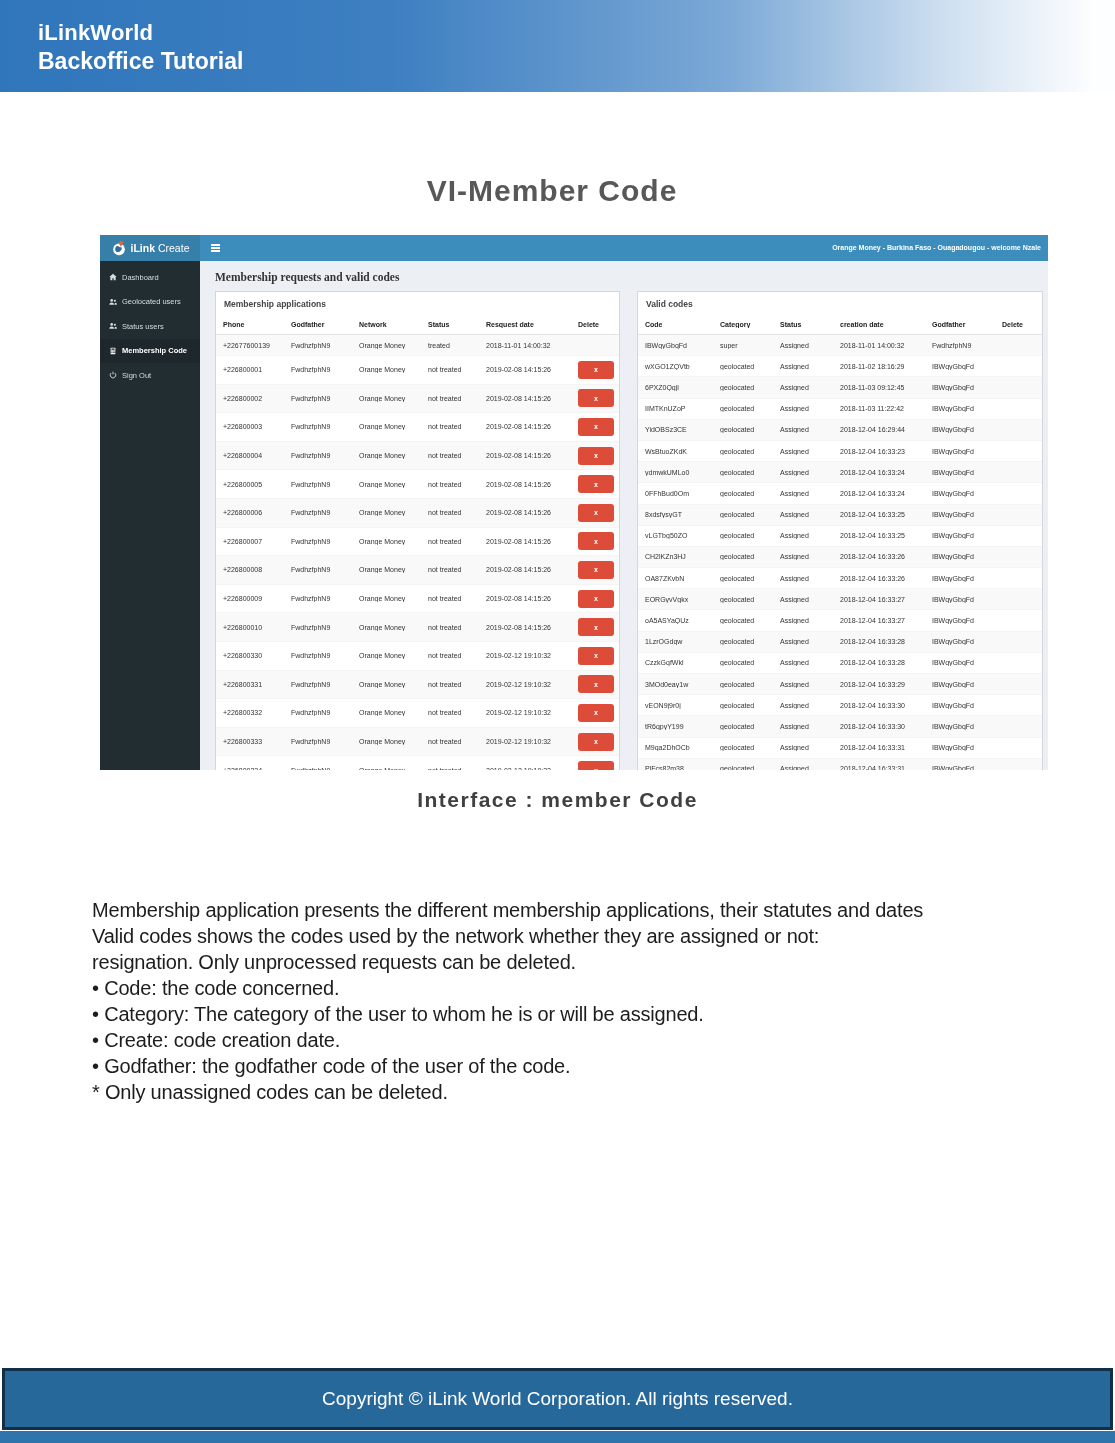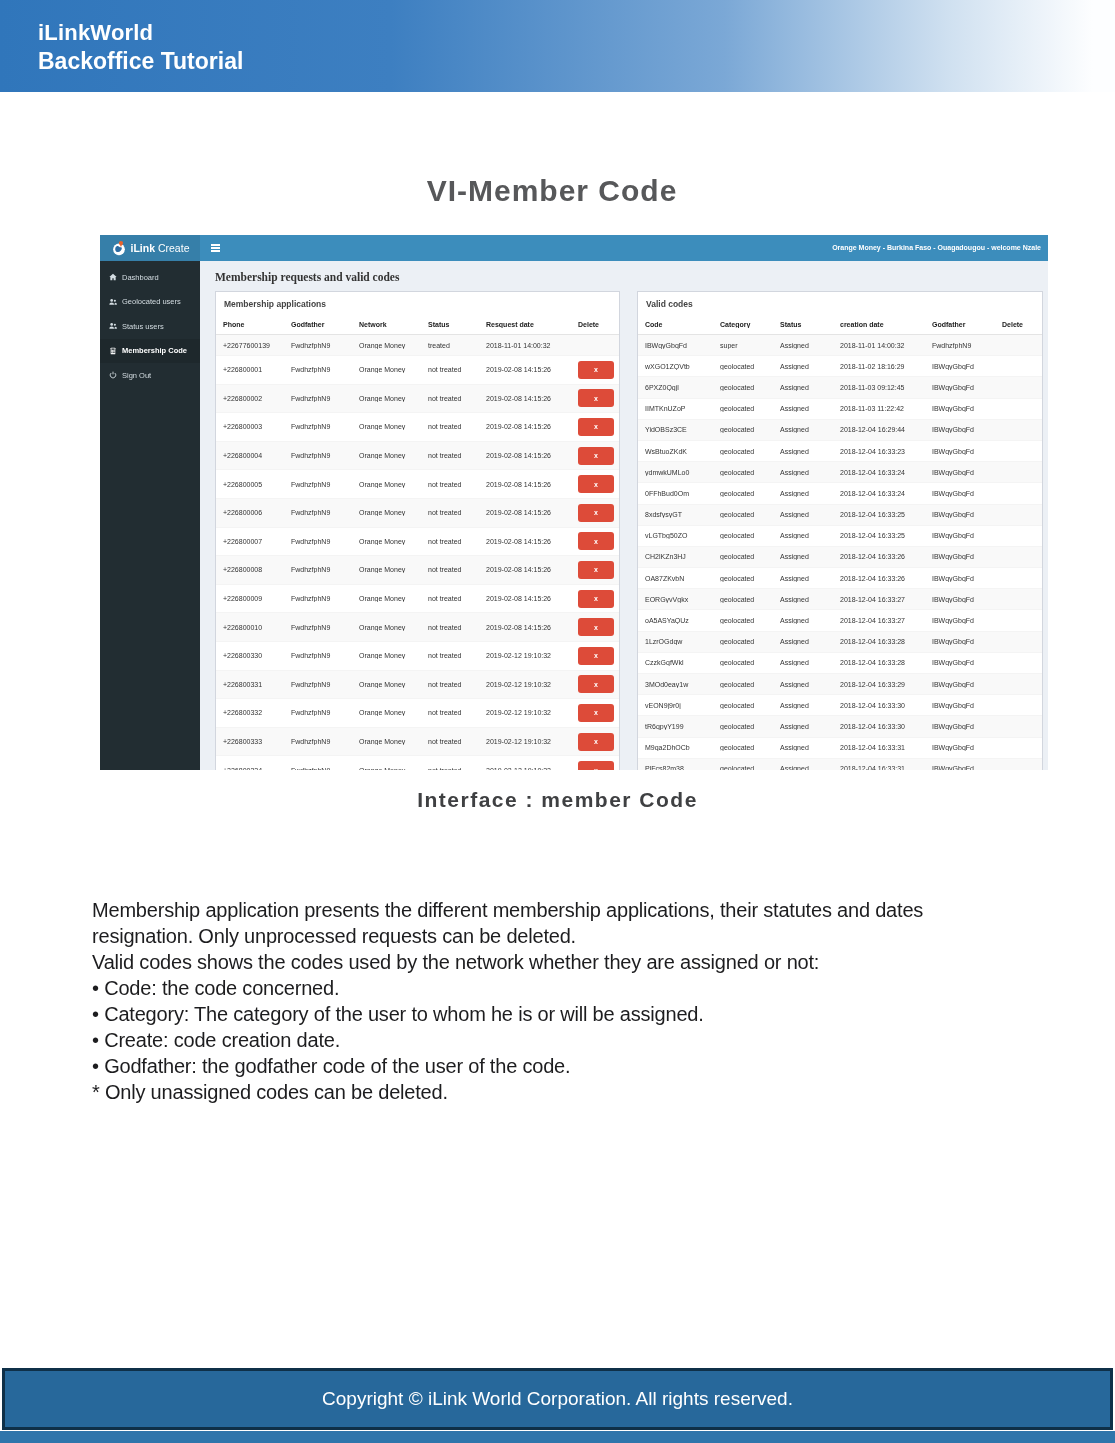--- a/index.html
+++ b/index.html
@@ -492,22 +492,22 @@
         </div>
       </div>
     </div>
   </div>
 </div>
 
 <div class="caption">Interface : member Code</div>
 
 <div class="body-text">
     <div>Membership application presents the different membership applications, their statutes and dates</div>
+    <div>Valid codes shows the codes used by the network whether they are assigned or not:</div>
     <div>resignation. Only unprocessed requests can be deleted.</div>
-    <div>Valid codes shows the codes used by the network whether they are assigned or not:</div>
     <div>• Code: the code concerned.</div>
     <div>• Category: The category of the user to whom he is or will be assigned.</div>
     <div>• Create: code creation date.</div>
     <div>• Godfather: the godfather code of the user of the code.</div>
     <div>* Only unassigned codes can be deleted.</div>
   </div>
 
 <div class="footer-box">
   <span>Copyright © iLink World Corporation. All rights reserved.</span>
 </div>

